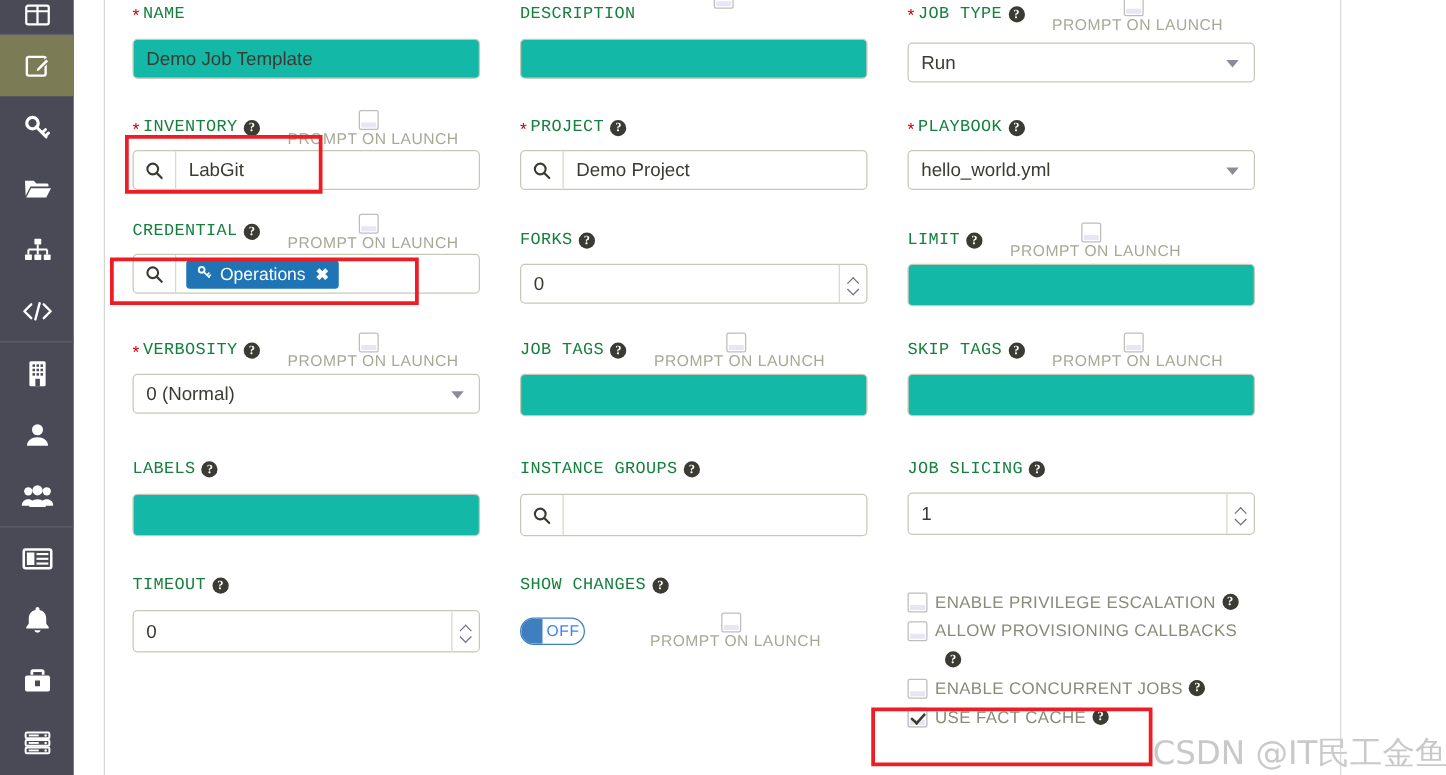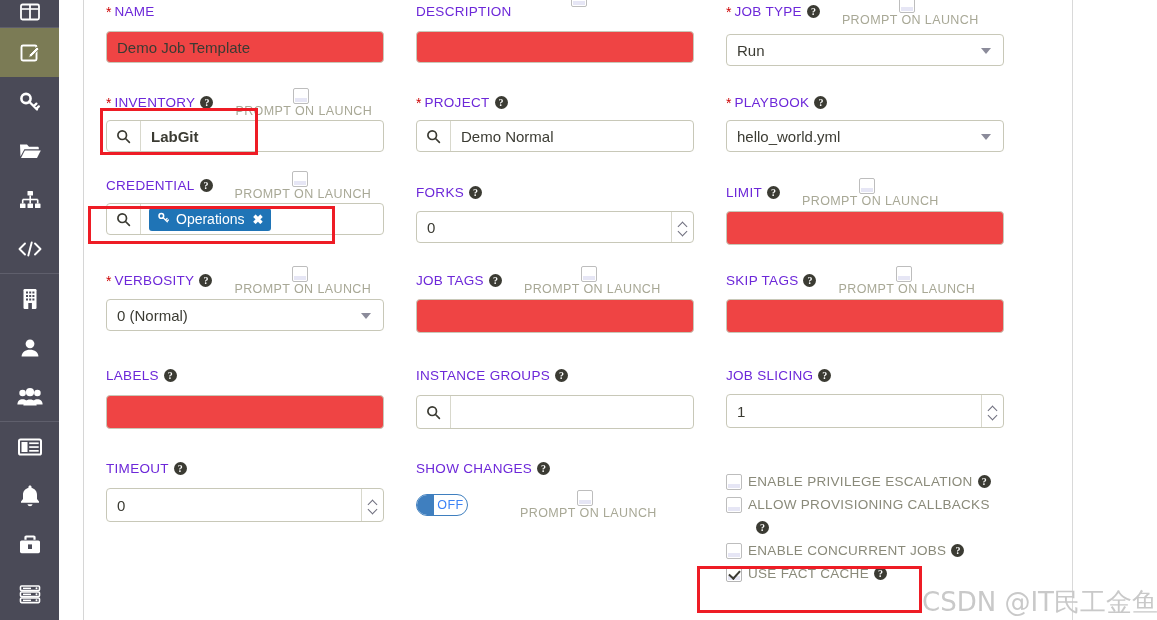--- a/index.html
+++ b/index.html
@@ -35,22 +35,22 @@
   }
   .col { position: absolute; top: 0; }
   .col-1 { left: 22px;  width: 300px; }
   .col-2 { left: 332px; width: 300px; }
   .col-3 { left: 642px; width: 300px; }
 
   .field { position: absolute; width: 278px; }
 
   .lbl-row { display: flex; align-items: center; height: 19px; white-space: nowrap; }
   .lbl {
-    font-size: 13.5px; color: #6d28d9; letter-spacing: .3px;
-    text-transform: uppercase; font-family: Liberation Sans, sans-serif;
+    font-size: 13.5px; color: #15803d; letter-spacing: .3px;
+    text-transform: uppercase; font-family: Liberation Mono, monospace;
   }
   .req { color: #cc0000; font-size: 14px; margin-right: 3px; line-height: 1; }
 
   .help {
     display: inline-block; width: 13px; height: 13px; border-radius: 50%;
     background: #3b3b33; color: #fff; font-size: 10px; line-height: 13px;
     text-align: center; margin-left: 5px; font-weight: bold;
     font-family: "Liberation Serif", serif; flex: 0 0 auto;
   }
 
@@ -67,21 +67,21 @@
   }
   .cbx.checked { border-color: #b5b5b5; }
   .cbx.checked::before {
     content: ""; position: absolute; left: 4px; top: 1px; width: 5px; height: 9px;
     border: solid #3b3b33; border-width: 0 2px 2px 0; transform: rotate(42deg);
     z-index: 2;
   }
 
   
   .inp {
-    height: 32px; border: 1px solid #c8c8b8; border-radius: 4px; background: #ef4444;
+    height: 32px; border: 1px solid #c8c8b8; border-radius: 4px; background: #14b8a6;
     display: flex; align-items: center; padding: 0 10px;
     font-size: 15px; color: #3b3b33; width: 278px;
   }
   .inp .val { font-size: 15px; color: #3b3b33; }
 
   
   .lookup {
     height: 32px; border: 1px solid #c8c8b8; border-radius: 4px; background: #fff;
     display: flex; align-items: center; width: 278px; overflow: hidden;
   }
@@ -380,21 +380,21 @@
       <div class="field" style="top:93px;">
         <div class="lbl-row">
           <span class="req">*</span>
           <span class="lbl">INVENTORY</span>
           <span class="help">?</span>
           <span class="pol">
             <span class="cbx"></span>
             <span class="pol-label">PROMPT ON LAUNCH</span>
           </span>
         </div>
-        <div class="lookup" style="margin-top:8px;font-weight:bold;">
+        <div class="lookup" style="margin-top:8px;">
           <span class="mag">
             <svg width="15" height="15" viewBox="0 0 15 15">
                 <g fill="none" stroke="#3b3b33" stroke-width="1.7">
                   <circle cx="6.2" cy="6.2" r="4.3"></circle>
                   <line x1="9.5" y1="9.5" x2="13.4" y2="13.4" stroke-linecap="round"></line>
                 </g>
               </svg>
           </span>
           <span class="body">
             <span class="val">LabGit</span>
@@ -498,21 +498,21 @@
         <div class="lookup" style="margin-top:8px;">
           <span class="mag">
             <svg width="15" height="15" viewBox="0 0 15 15">
                 <g fill="none" stroke="#3b3b33" stroke-width="1.7">
                   <circle cx="6.2" cy="6.2" r="4.3"></circle>
                   <line x1="9.5" y1="9.5" x2="13.4" y2="13.4" stroke-linecap="round"></line>
                 </g>
               </svg>
           </span>
           <span class="body">
-            <span class="val">Demo Normal</span>
+            <span class="val">Demo Project</span>
           </span>
         </div>
       </div>
 
       <div class="field" style="top:183px;">
         <div class="lbl-row">
           <span class="lbl">FORKS</span>
           <span class="help">?</span>
         </div>
         <div class="stepper" style="margin-top:9px;">

